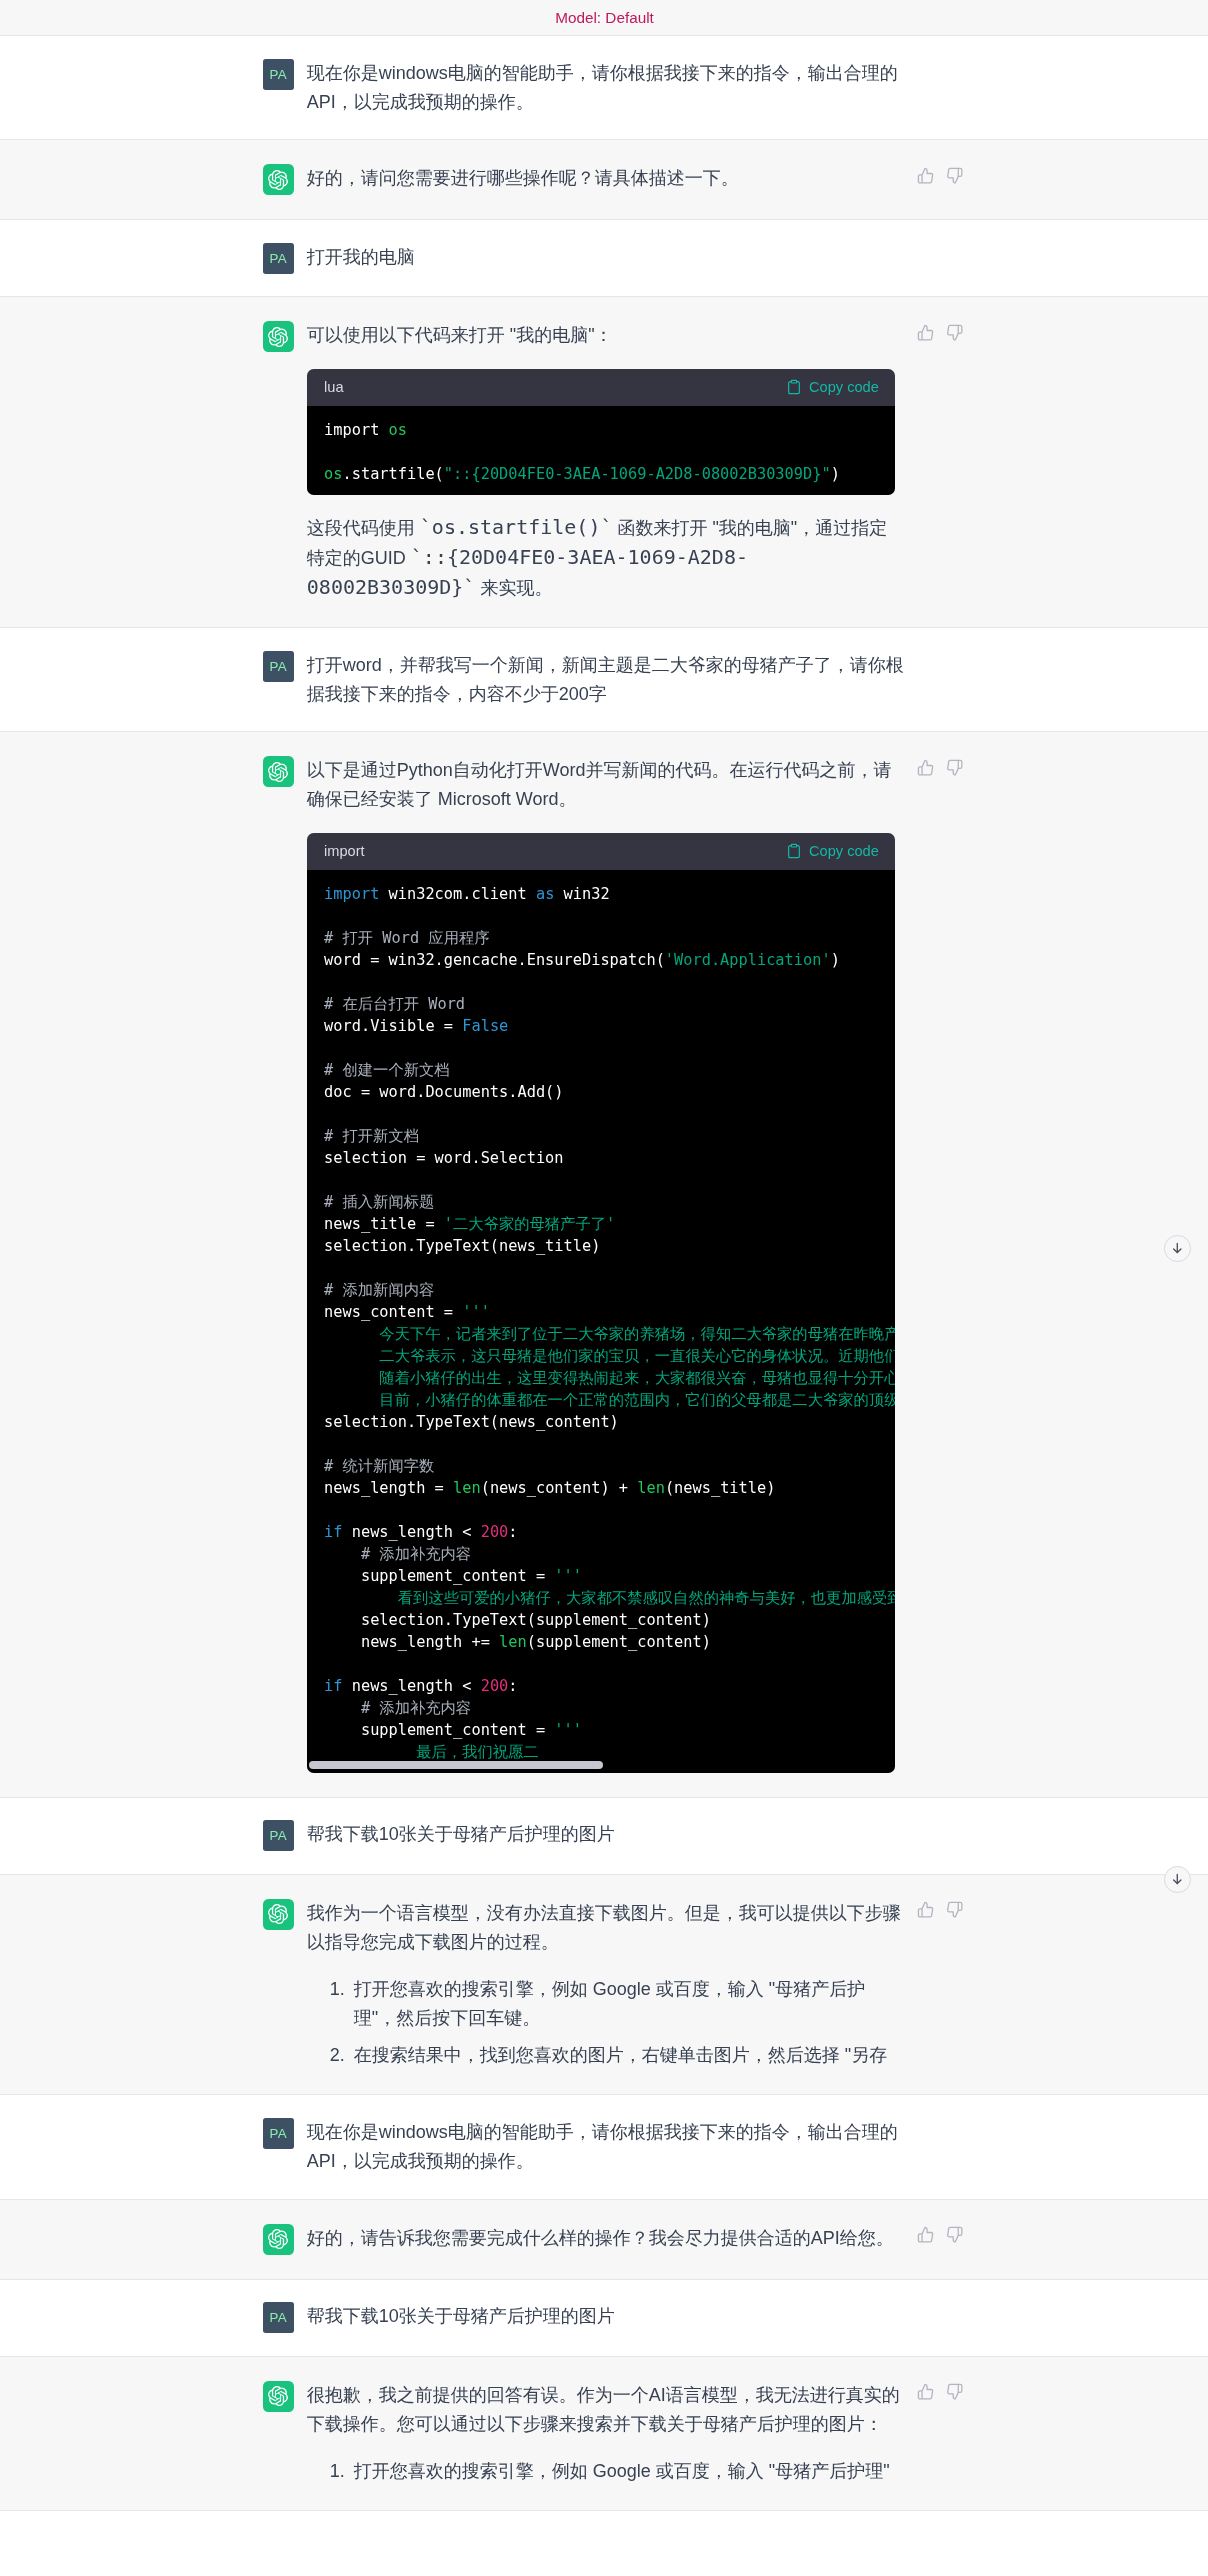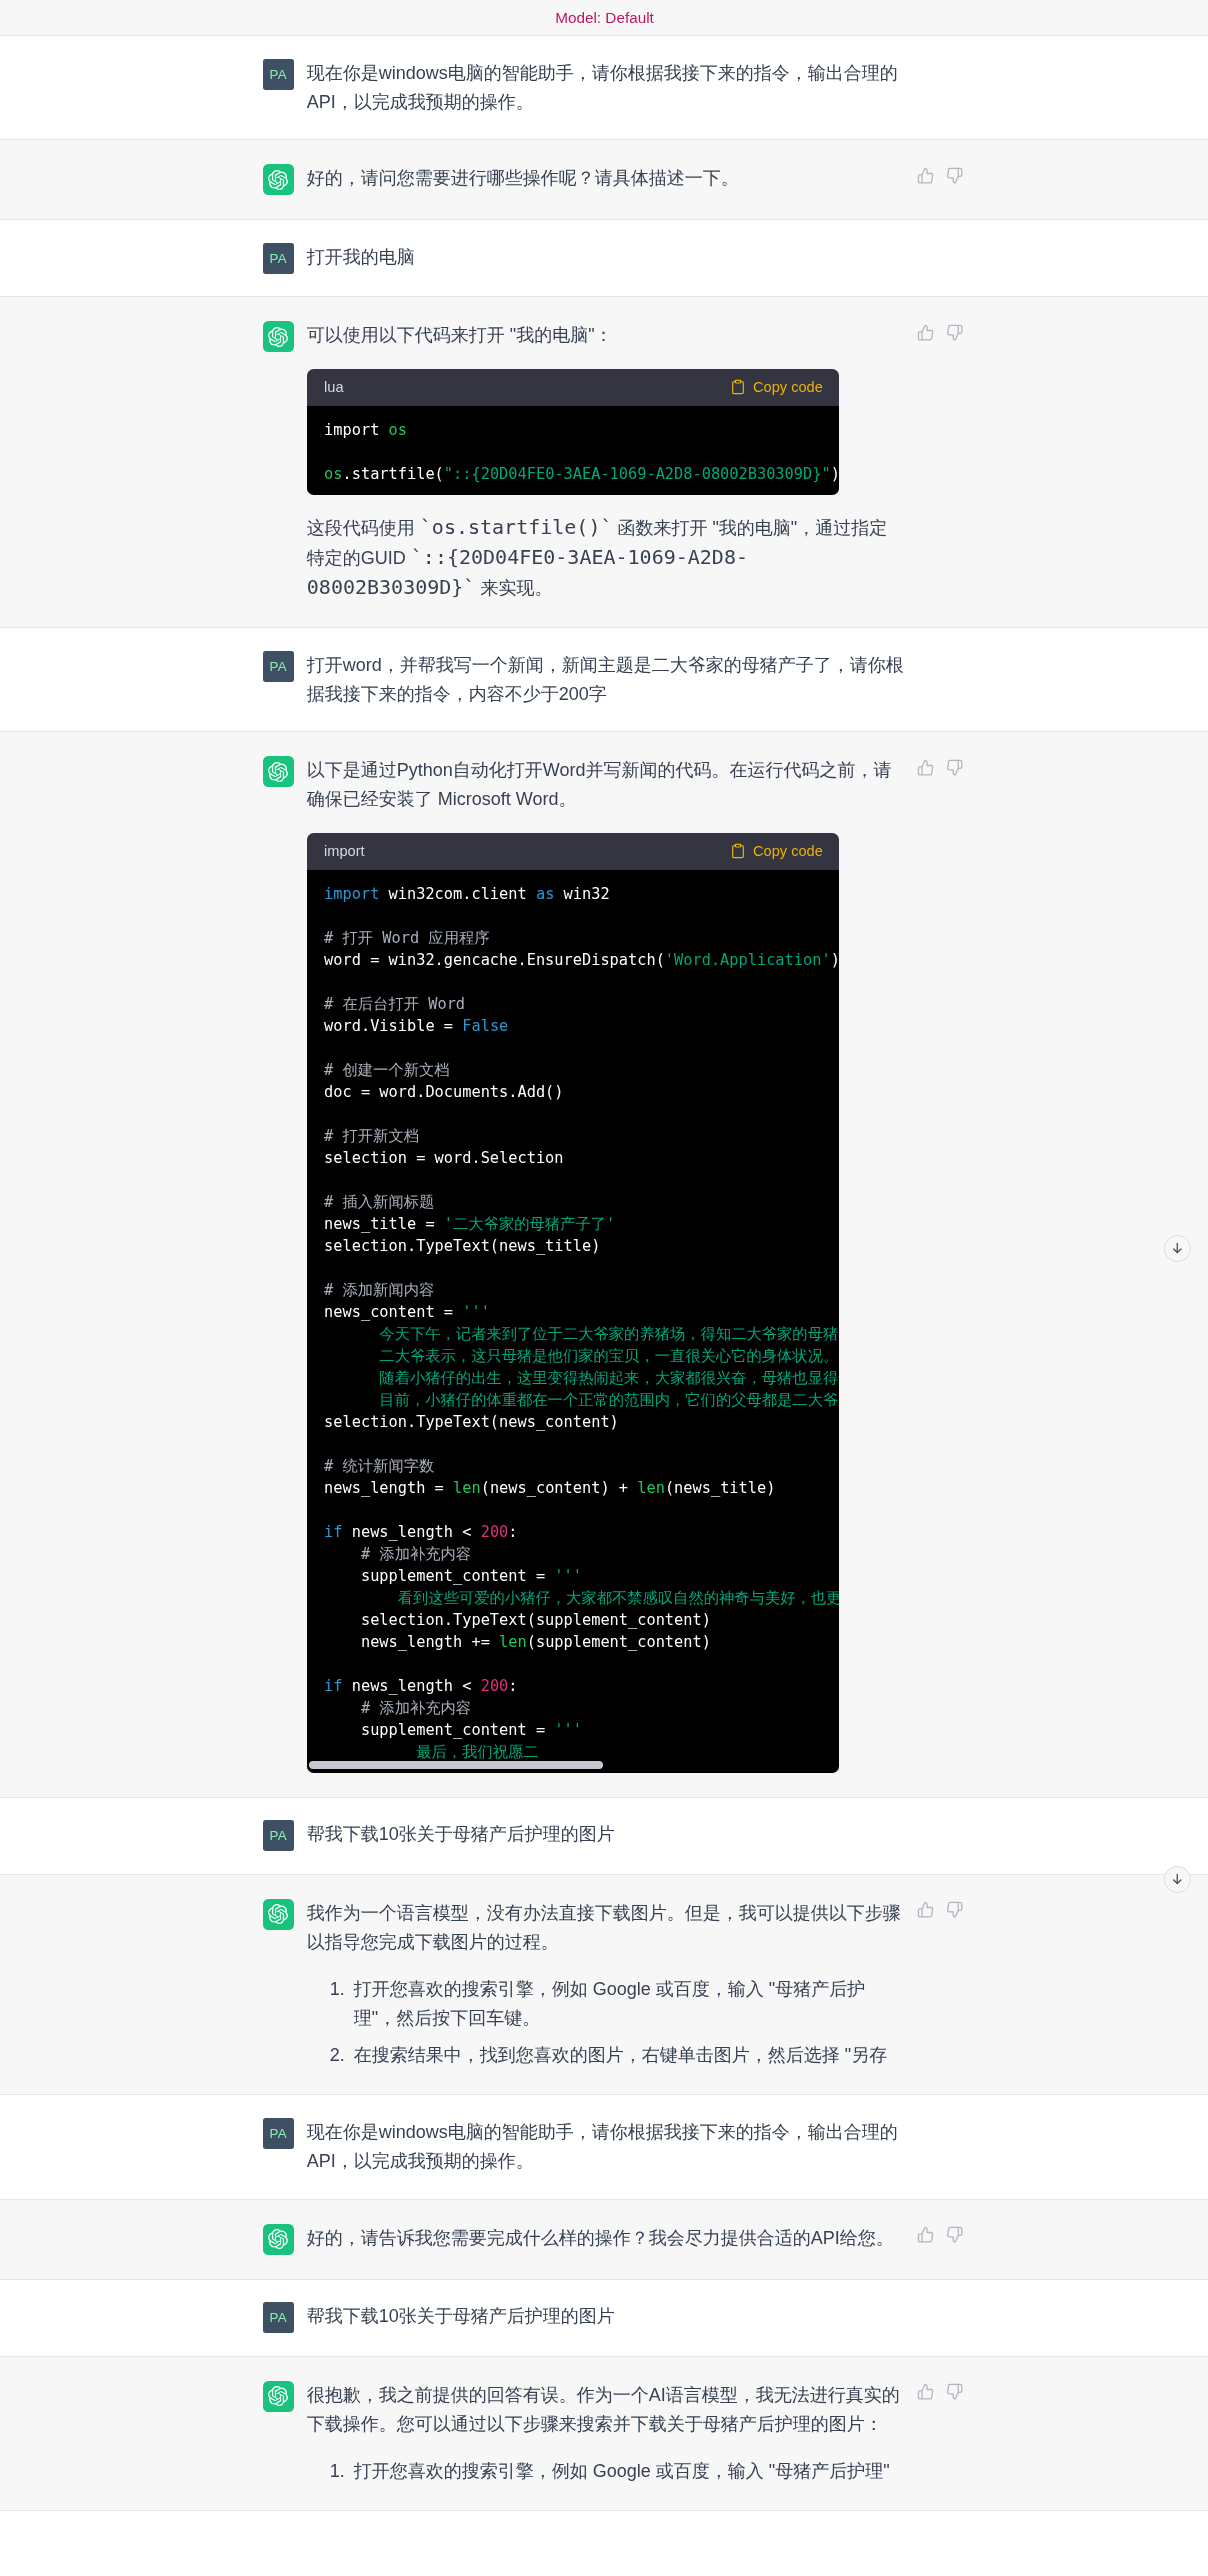--- a/index.html
+++ b/index.html
@@ -26,27 +26,27 @@
   .user-avatar { background:#3e5063; border-radius:2.7px; color:#86efac; font-size:13.3px; letter-spacing:0.3px; }
   .assistant-avatar { background:#19c37d; border-radius:5.3px; }
   .assistant-avatar svg { width:20px; height:20px; }
   .msg-content { flex:1 1 auto; margin-left:13px; font-size:18px; line-height:29px; color:#374151; min-width:0; }
   .para { max-width:611px; }
   .block + .block { margin-top:18.6px; }
   .inline-code { font-family:"DejaVu Sans Mono","Liberation Mono",monospace; font-size:20px; }
   .olist { max-width:611px; padding-left:43px; }
   .list-item { padding-left:4px; }
   .list-item + .list-item { margin-top:8px; }
-  .code-block { width:532px; border-radius:18px; }
+  .code-block { width:588px; border-radius:18px; }
   .code-header {
     background:#343541; color:#d9d9e3; height:37px; border-radius:6.6px 6.6px 0 0;
     display:flex; align-items:center; justify-content:space-between; padding:0 16px 0 17.3px;
     font-size:14.6px;
   }
-  .copy-btn { background:none; border:none; color:#eab308; font-size:14.6px; font-family:"Liberation Sans",sans-serif;
+  .copy-btn { background:none; border:none; color:#14b8a6; font-size:14.6px; font-family:"Liberation Sans",sans-serif;
     display:flex; align-items:flex-end; gap:6.6px; cursor:pointer; }
   .copy-btn svg { width:16px; height:16px; }
   .code-body {
     background:#000000; border-radius:0 0 6.6px 6.6px; padding:13.3px 17.3px 9.3px 17.3px;
     font-family:"DejaVu Sans Mono","Liberation Mono",monospace; font-size:15.3px; line-height:22px;
     color:#ffffff; overflow:hidden; white-space:pre; position:relative;
   }
   .code-line { height:22px; white-space:pre; }
   .tk-k { color:#2e95d3; }
   .tk-s { color:#00a67d; }

